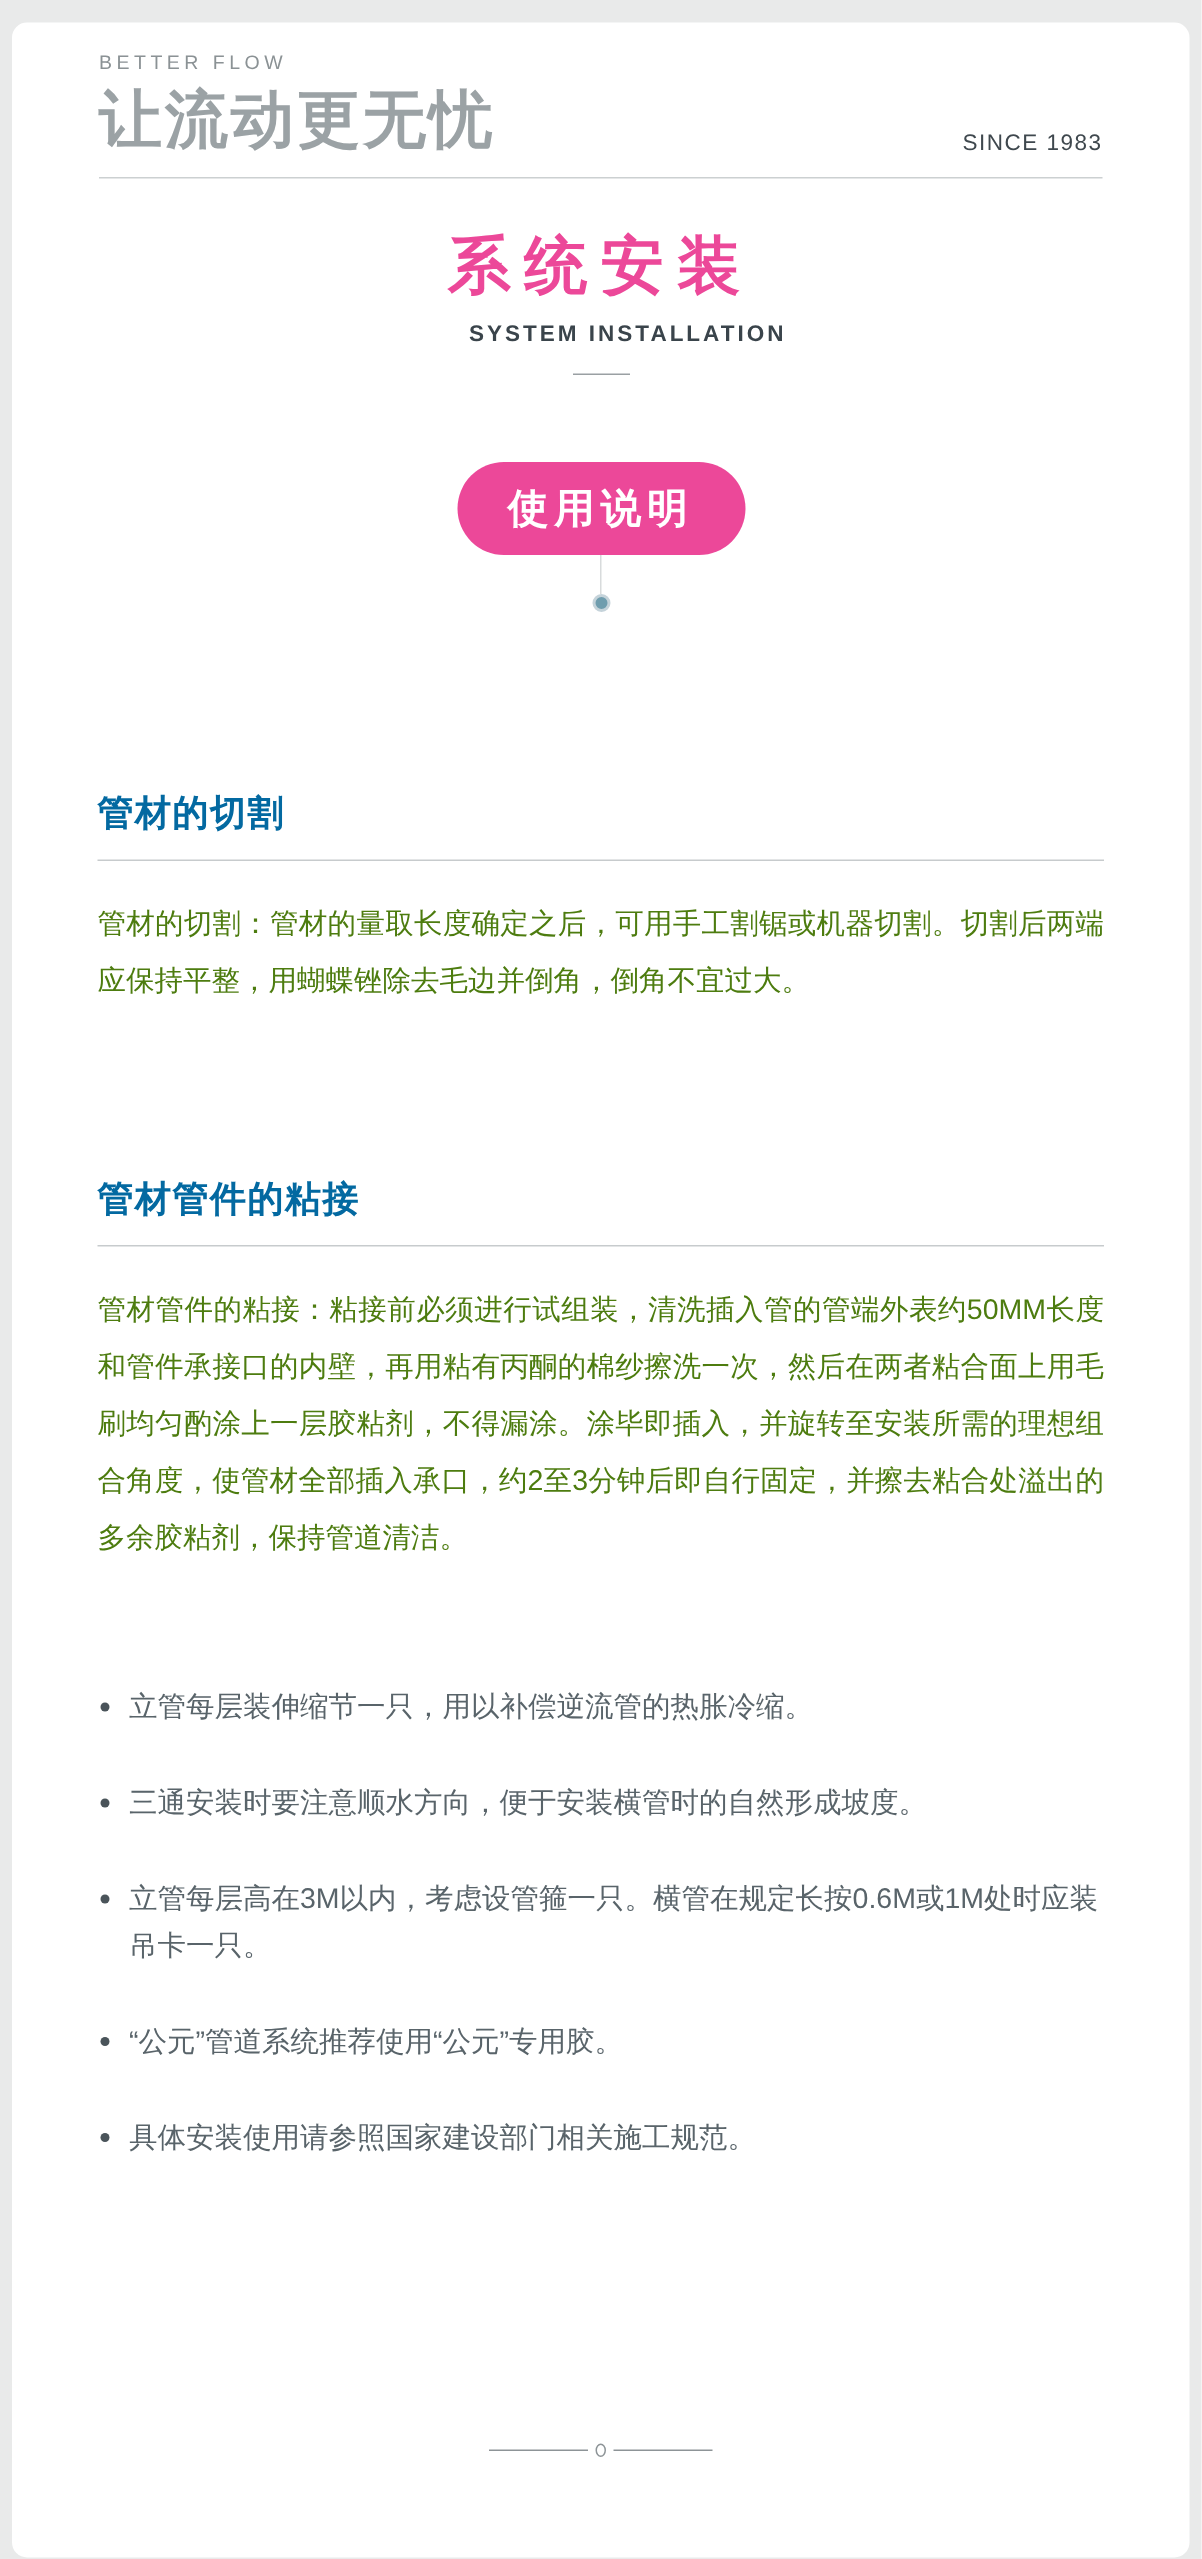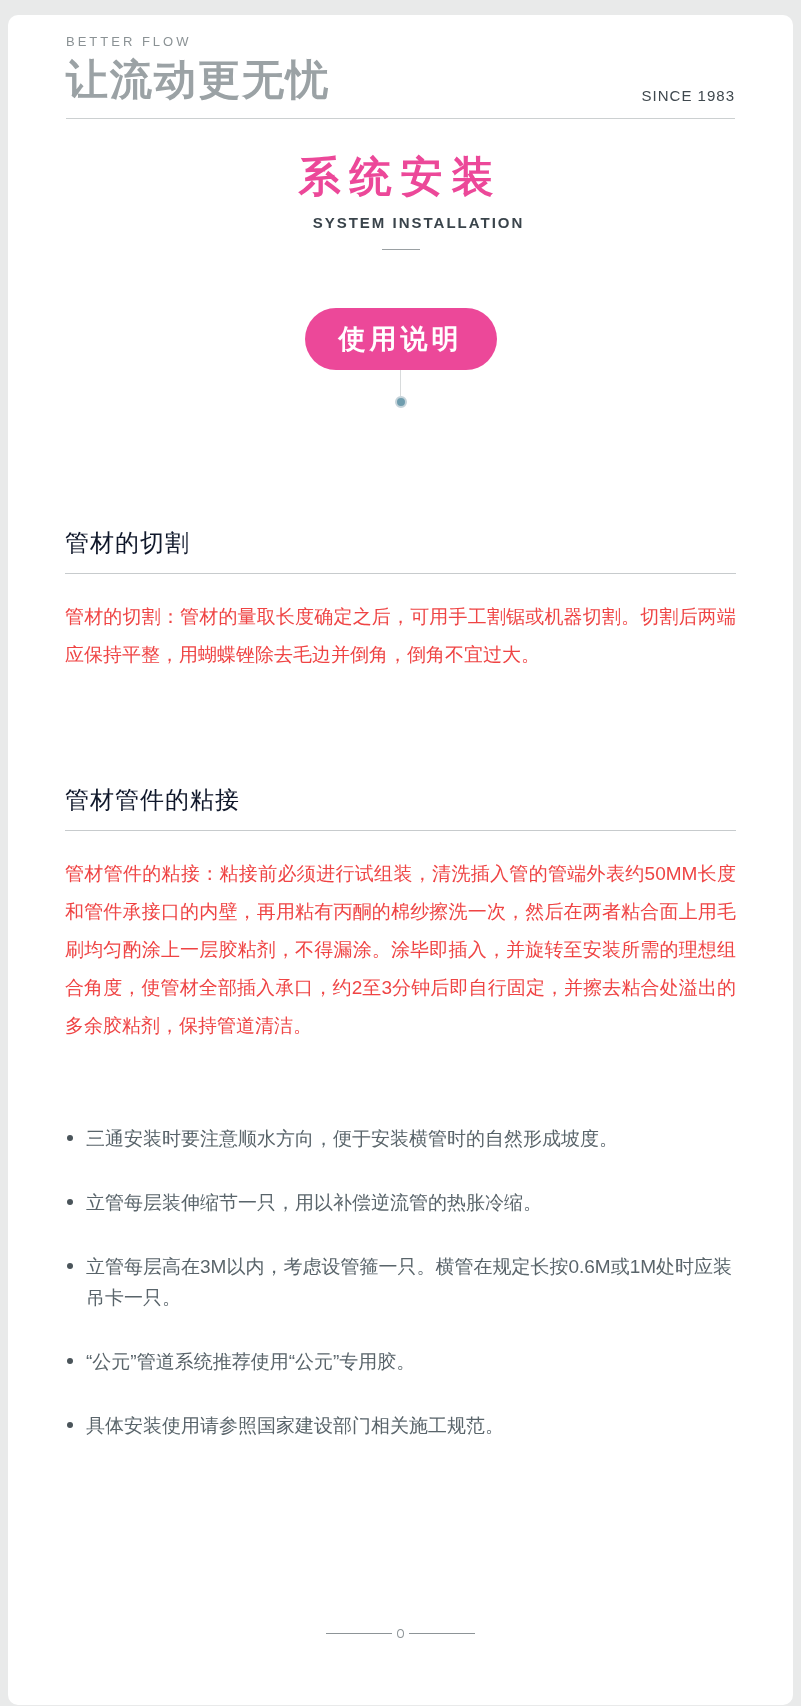--- a/index.html
+++ b/index.html
@@ -103,35 +103,35 @@
     border: 2px solid #c5d3da;
     margin: 0 auto;
   }
 
   
   .section { margin: 0 57px; }
   .section-1 { margin-top: 118px; }
   .section-2 { margin-top: 109px; }
   .section-heading {
     font-size: 24px;
-    font-weight: normal;
-    color: #0f172a;
+    font-weight: bold;
+    color: #0369a1;
     letter-spacing: 1px;
     line-height: 34px;
   }
   .section-rule {
     height: 1px;
     background: #c7cbcd;
     margin-top: 13px;
   }
   .section-body {
     margin-top: 24px;
     font-size: 19px;
     line-height: 38px;
-    color: #ef4444;
+    color: #4d7c0f;
     text-align: justify;
   }
 
   
   .notes-list {
     margin: 78px 57px 0 57px;
     list-style: none;
   }
   .notes-list li {
     display: flex;
@@ -200,25 +200,25 @@
 
   <div class="section section-2">
     <div class="section-heading">管材管件的粘接</div>
     <div class="section-rule"></div>
     <div class="section-body">管材管件的粘接：粘接前必须进行试组装，清洗插入管的管端外表约50MM长度和管件承接口的内壁，再用粘有丙酮的棉纱擦洗一次，然后在两者粘合面上用毛刷均匀酌涂上一层胶粘剂，不得漏涂。涂毕即插入，并旋转至安装所需的理想组合角度，使管材全部插入承口，约2至3分钟后即自行固定，并擦去粘合处溢出的多余胶粘剂，保持管道清洁。</div>
   </div>
 
   <ul class="notes-list">
     <li>
       <span class="bullet-dot"></span>
+      <span>立管每层装伸缩节一只，用以补偿逆流管的热胀冷缩。</span>
+    </li>
+    <li>
+      <span class="bullet-dot"></span>
       <span>三通安装时要注意顺水方向，便于安装横管时的自然形成坡度。</span>
-    </li>
-    <li>
-      <span class="bullet-dot"></span>
-      <span>立管每层装伸缩节一只，用以补偿逆流管的热胀冷缩。</span>
     </li>
     <li>
       <span class="bullet-dot"></span>
       <span>立管每层高在3M以内，考虑设管箍一只。横管在规定长按0.6M或1M处时应装吊卡一只。</span>
     </li>
     <li>
       <span class="bullet-dot"></span>
       <span>“公元”管道系统推荐使用“公元”专用胶。</span>
     </li>
     <li>

